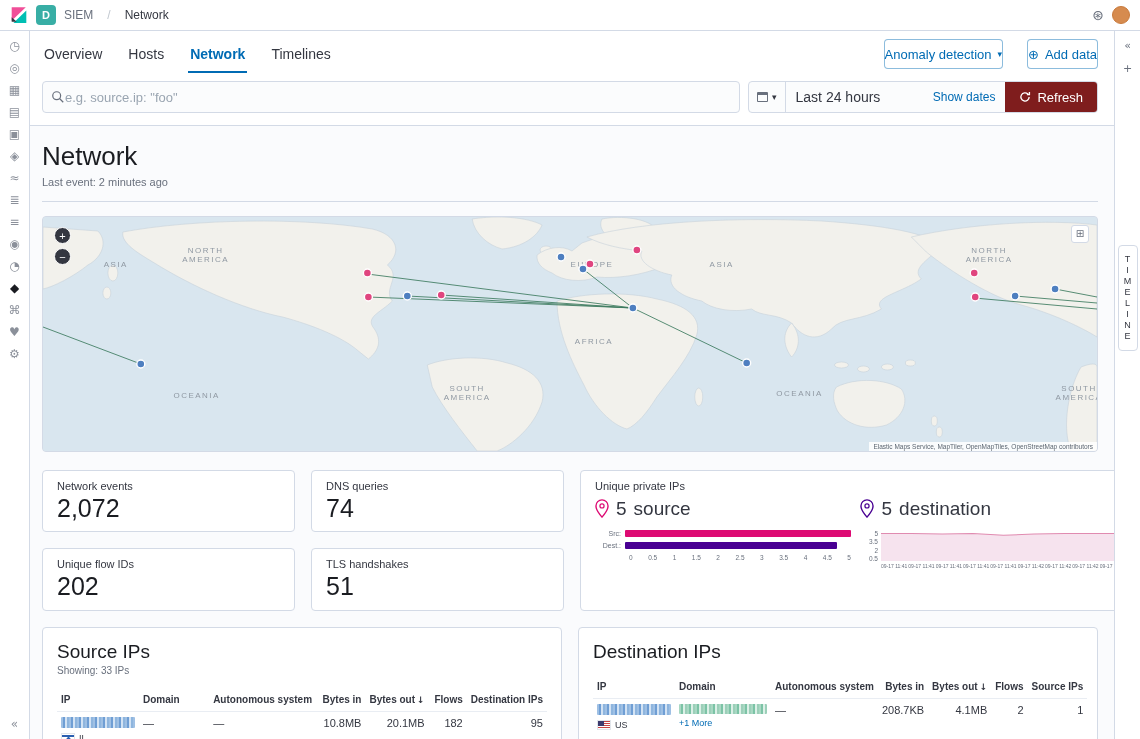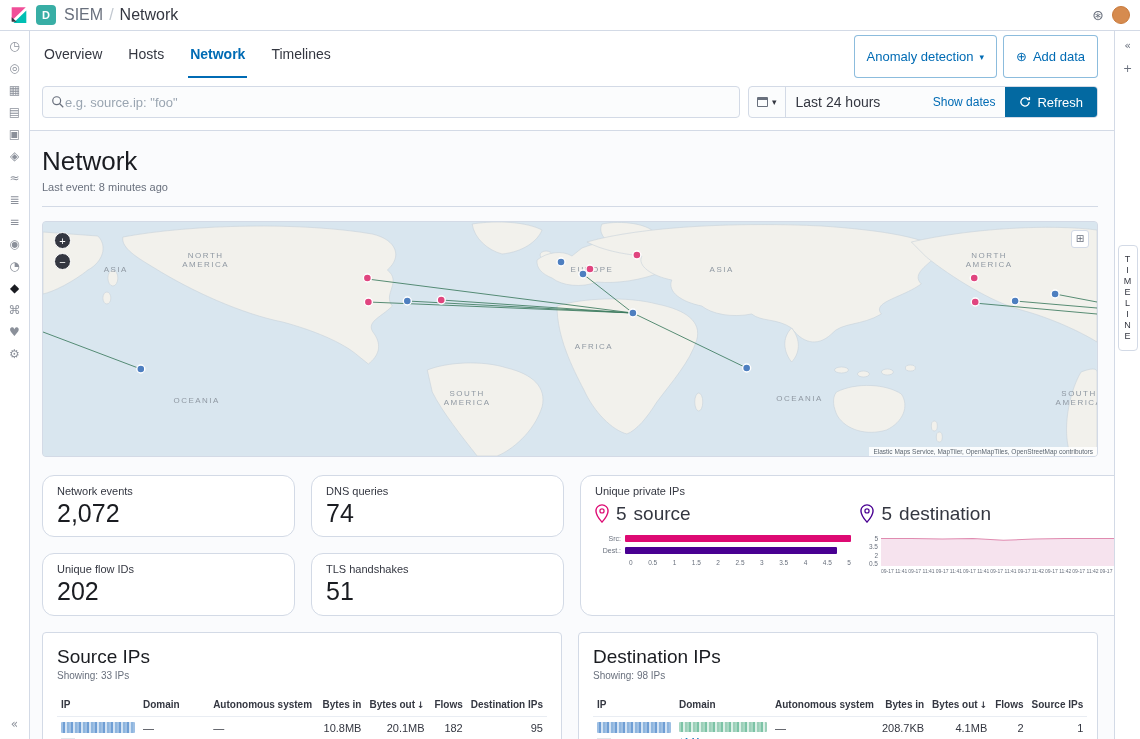--- a/index.html
+++ b/index.html
@@ -8,64 +8,64 @@
   .icon-glyph { font-family:"DejaVu Sans",sans-serif; }
 
   .app { display:flex; flex-direction:column; height:739px; }
 
   
   .top-bar { flex:0 0 31px; display:flex; align-items:center; gap:8px; padding:0 10px;
              border-bottom:1px solid #d3dae6; background:#fff; z-index:5; }
   .kibana-logo { width:18px; height:18px; flex:0 0 18px; }
   .space-badge { width:20px; height:20px; border-radius:4px; background:#38aea5; color:#fff;
                  font-size:11px; font-weight:700; display:flex; align-items:center; justify-content:center; }
-  .breadcrumb { font-size:16px; display:flex; gap:6px; align-items:center; }
+  .breadcrumb { font-size:12px; display:flex; gap:14px; align-items:center; }
   .crumb-app { color:#69707d; }
   .crumb-sep { color:#c2c8d0; }
   .crumb-page { color:#343741; }
   .top-spacer { flex:1; }
   .header-icon { color:#69707d; font-size:14px; cursor:pointer; }
   .avatar { width:18px; height:18px; border-radius:50%; background:#d68b4f; border:1px solid #c97a3c; cursor:pointer; }
 
   .body-row { flex:1; display:flex; overflow:hidden; }
 
   
   .side-nav { flex:0 0 30px; border-right:1px solid #d3dae6; background:#fff;
               display:flex; flex-direction:column; align-items:center; padding:9px 0 8px; }
   .nav-icons { display:flex; flex-direction:column; align-items:center; gap:10px; }
   .nav-icon { color:#8b909a; font-size:12px; line-height:1; cursor:pointer; font-family:"DejaVu Sans",sans-serif; }
   .nav-icon.active { color:#1a1c21; }
   .nav-bottom { margin-top:auto; color:#8b909a; font-size:12px; cursor:pointer; }
 
   
   .content { flex:1; overflow:hidden; background:#fafbfd; display:flex; flex-direction:column; }
   .chrome { background:#fff; border-bottom:1px solid #d3dae6; padding:4px 16px 12px 12px; }
-  .tabs-row { display:flex; }
+  .tabs-row { display:flex; align-items:center; }
   .tab { padding:11px 2px 9px; margin-right:22px; font-size:14px; font-weight:500; color:#343741;
          border-bottom:2px solid transparent; cursor:pointer; }
   .tab.active { color:#006bb4; font-weight:600; border-bottom-color:#006bb4; }
   .tabs-spacer { flex:1; }
-  .btn-outline { display:inline-flex; align-items:center; gap:6px; height:43px; padding:0 12px;
+  .btn-outline { display:inline-flex; align-items:center; gap:6px; height:30px; padding:0 0;
                  border:1px solid rgba(0,107,180,.45); color:#006bb4; background:#fff;
-                 border-radius:4px; font-size:13px; font-weight:500; cursor:pointer; margin-left:6px; }
+                 border-radius:4px; font-size:13px; font-weight:500; cursor:pointer; margin-left:24px; }
   .chev { font-size:9px; }
 
   .search-row { display:flex; align-items:center; gap:8px; margin-top:8px; }
   .search-box { flex:1; display:flex; align-items:center; height:32px; background:#fbfcfd;
                 border:1px solid #d3dae6; border-radius:4px; padding:0 8px; }
   .search-box input { border:none; outline:none; background:transparent; flex:1; font-size:13px;
                       color:#343741; font-family:inherit; }
   .search-box input::placeholder { color:#9aa5b1; }
   .date-group { flex:0 0 350px; display:flex; align-items:stretch; height:32px;
                 border:1px solid #d3dae6; border-radius:4px; background:#fbfcfd; overflow:hidden; }
   .cal-btn { display:flex; align-items:center; gap:4px; padding:0 8px; border-right:1px solid #d3dae6; cursor:pointer; }
   .cal-icon { width:11px; height:10px; border:1px solid #69707d; border-top:3px solid #69707d; border-radius:1px; }
   .range-text { flex:1; display:flex; align-items:center; padding:0 10px; font-size:14px; color:#343741; }
   .show-dates { display:flex; align-items:center; padding:0 10px; font-size:12px; color:#006bb4; cursor:pointer; white-space:nowrap; }
-  .btn-refresh { display:flex; align-items:center; gap:6px; padding:0 14px; background:#0369a1; color:#fff;
+  .btn-refresh { display:flex; align-items:center; gap:6px; padding:0 14px; background:#7f1d1d; color:#fff;
                  font-size:13px; font-weight:500; border:none; cursor:pointer; }
 
   .page-body { flex:1; overflow:hidden; padding:0 16px 0 12px; }
   .page-head { margin-top:16px; }
   .page-title { font-size:26px; font-weight:500; color:#1a1c21; line-height:1.15; }
   .last-event { font-size:11px; color:#69707d; margin-top:4px; }
   .head-rule { border:none; border-top:1px solid #d3dae6; margin-top:13px; }
 
   
   .map-card { position:relative; margin-top:14px; height:236px; border:1px solid #d3dae6;
@@ -76,21 +76,21 @@
               line-height:16px; text-align:center; cursor:pointer; border:1px solid #fff; }
   .map-setting { position:absolute; right:8px; top:8px; width:18px; height:18px; background:#fff;
                  border:1px solid #d3dae6; border-radius:3px; color:#69707d; font-size:10px;
                  line-height:16px; text-align:center; cursor:pointer; }
   .map-attrib { position:absolute; right:0; bottom:0; background:rgba(255,255,255,.85);
                 font-size:6.5px; color:#5b6570; padding:1px 4px; }
 
   
   .stats-grid { display:grid; grid-template-columns:253px 253px 1fr; gap:16px; margin-top:18px; }
   .stat-col { display:flex; flex-direction:column; gap:16px; }
-  .kpi-card, .wide-card { background:#fff; border:1px solid #d3dae6; border-radius:12px; padding:9px 14px; }
+  .kpi-card, .wide-card { background:#fff; border:1px solid #d3dae6; border-radius:4px; padding:9px 14px; }
   .kpi-label { font-size:11px; color:#343741; }
   .kpi-value { font-size:25px; color:#1a1c21; margin-top:3px; line-height:1.1; }
   .wide-card { padding:9px 14px 20px; }
   .upi-row { display:flex; margin-top:6px; }
   .upi-item { flex:1; display:flex; align-items:center; gap:7px; }
   .upi-value, .upi-unit { font-size:19px; color:#343741; }
   .upi-charts { display:flex; margin-top:10px; gap:14px; }
   .hbar-chart { flex:0 0 256px; }
   .hbar-row { display:flex; align-items:center; margin-bottom:5px; }
   .hbar-label { flex:0 0 30px; text-align:right; font-size:7px; color:#69707d; padding-right:4px; }
@@ -223,21 +223,21 @@
               <span>Refresh</span>
             </button>
           </div>
         </div>
       </div>
 
       <div class="page-body">
 
         <div class="page-head">
           <h1 class="page-title">Network</h1>
-          <div class="last-event">Last event: 8 minutes ago</div>
+          <div class="last-event">Last event: 2 minutes ago</div>
           <hr class="head-rule">
         </div>
 
         <div class="map-card">
           <svg class="map-svg" viewBox="0 0 1056 234" width="100%" height="100%" preserveAspectRatio="none">
             <rect x="0" y="0" width="1056" height="234" fill="#d9e6ef"></rect>
             <g fill="#f2f1ec" stroke="#c8d2da" stroke-width="0.6">
               <path d="M0,10 L55,14 C65,24 60,40 45,48 C30,60 10,70 0,72 Z"></path>
               <ellipse cx="70" cy="56" rx="5" ry="8"></ellipse>
               <ellipse cx="64" cy="76" rx="4" ry="6"></ellipse>
@@ -442,21 +442,20 @@
                   <td class="num">182</td>
                   <td class="num">95</td>
                 </tr>
 
               </tbody>
             </table>
           </div>
 
           <div class="table-card">
             <div class="table-title">Destination IPs</div>
-            <div class="table-sub">Showing: 98 IPs</div>
             <table class="data">
               <thead>
                 <tr>
                   <th style="width:78px">IP</th>
                   <th style="width:96px">Domain</th>
                   <th>Autonomous system</th>
                   <th class="num" style="width:52px">Bytes in</th>
                   <th class="num" style="width:60px"><span>Bytes out</span><span class="sort-ic icon-glyph">↓</span></th>
                   <th class="num" style="width:40px">Flows</th>
                   <th class="num" style="width:60px">Source IPs</th>

